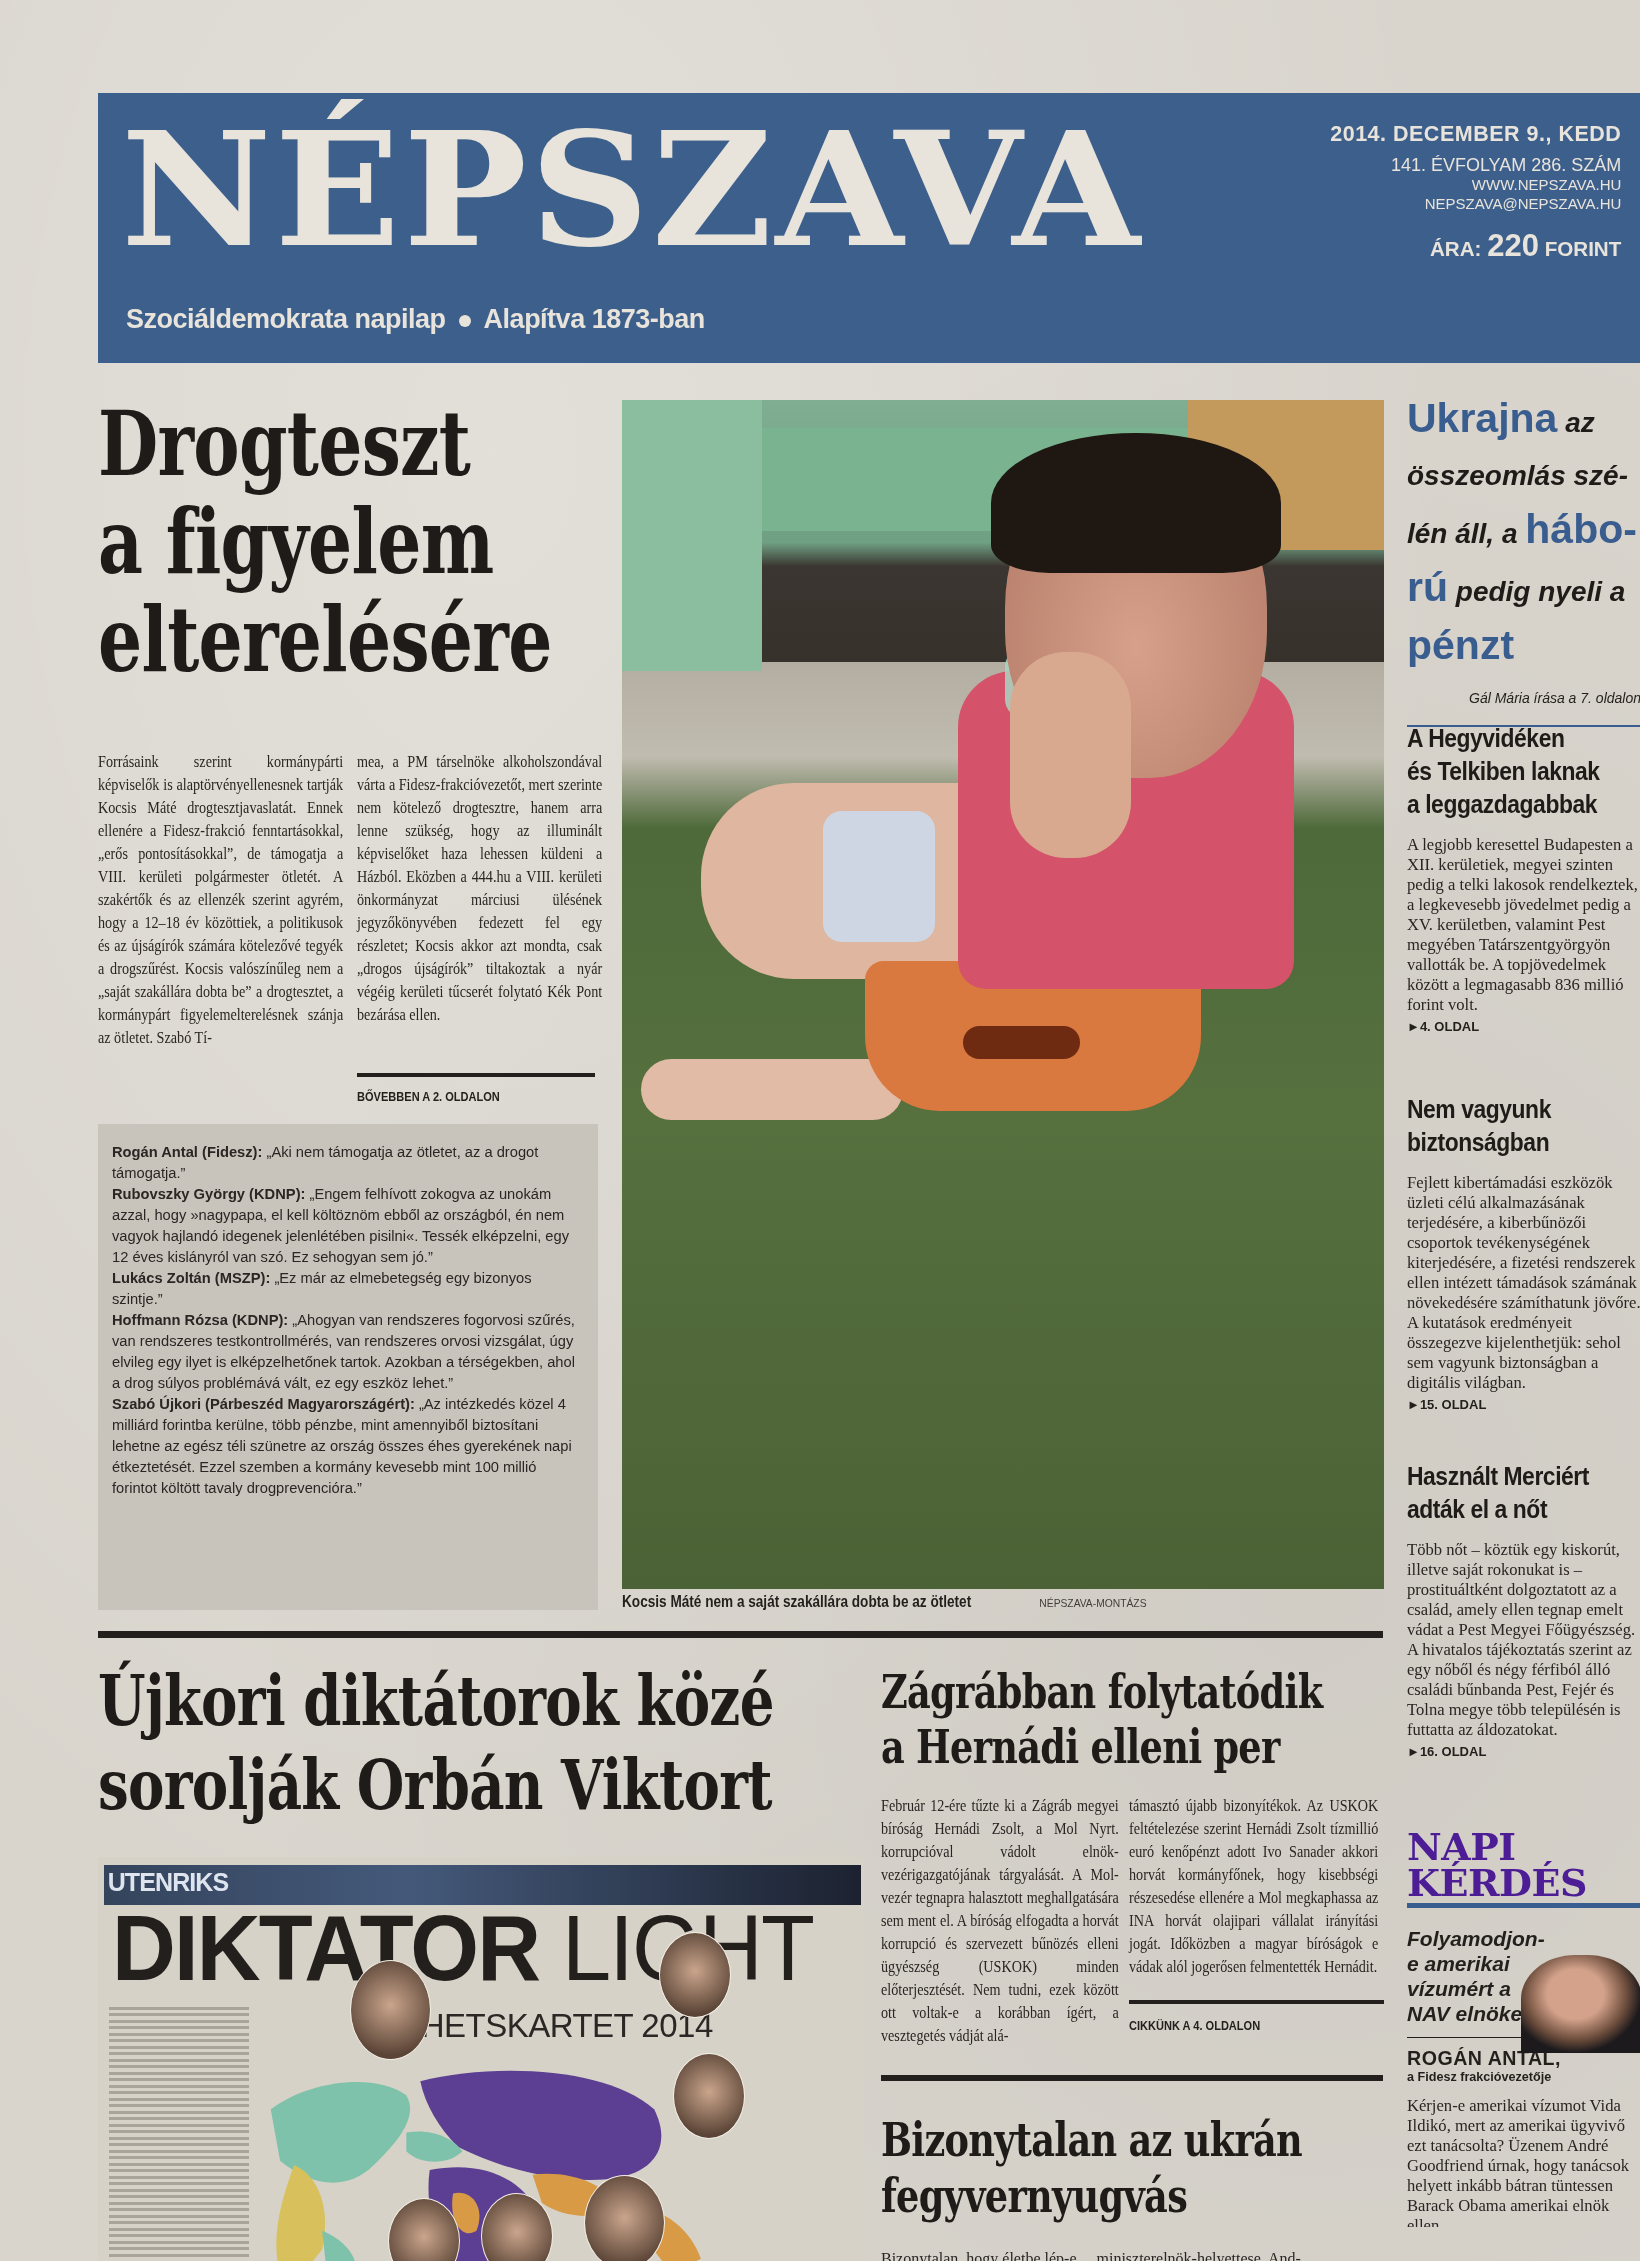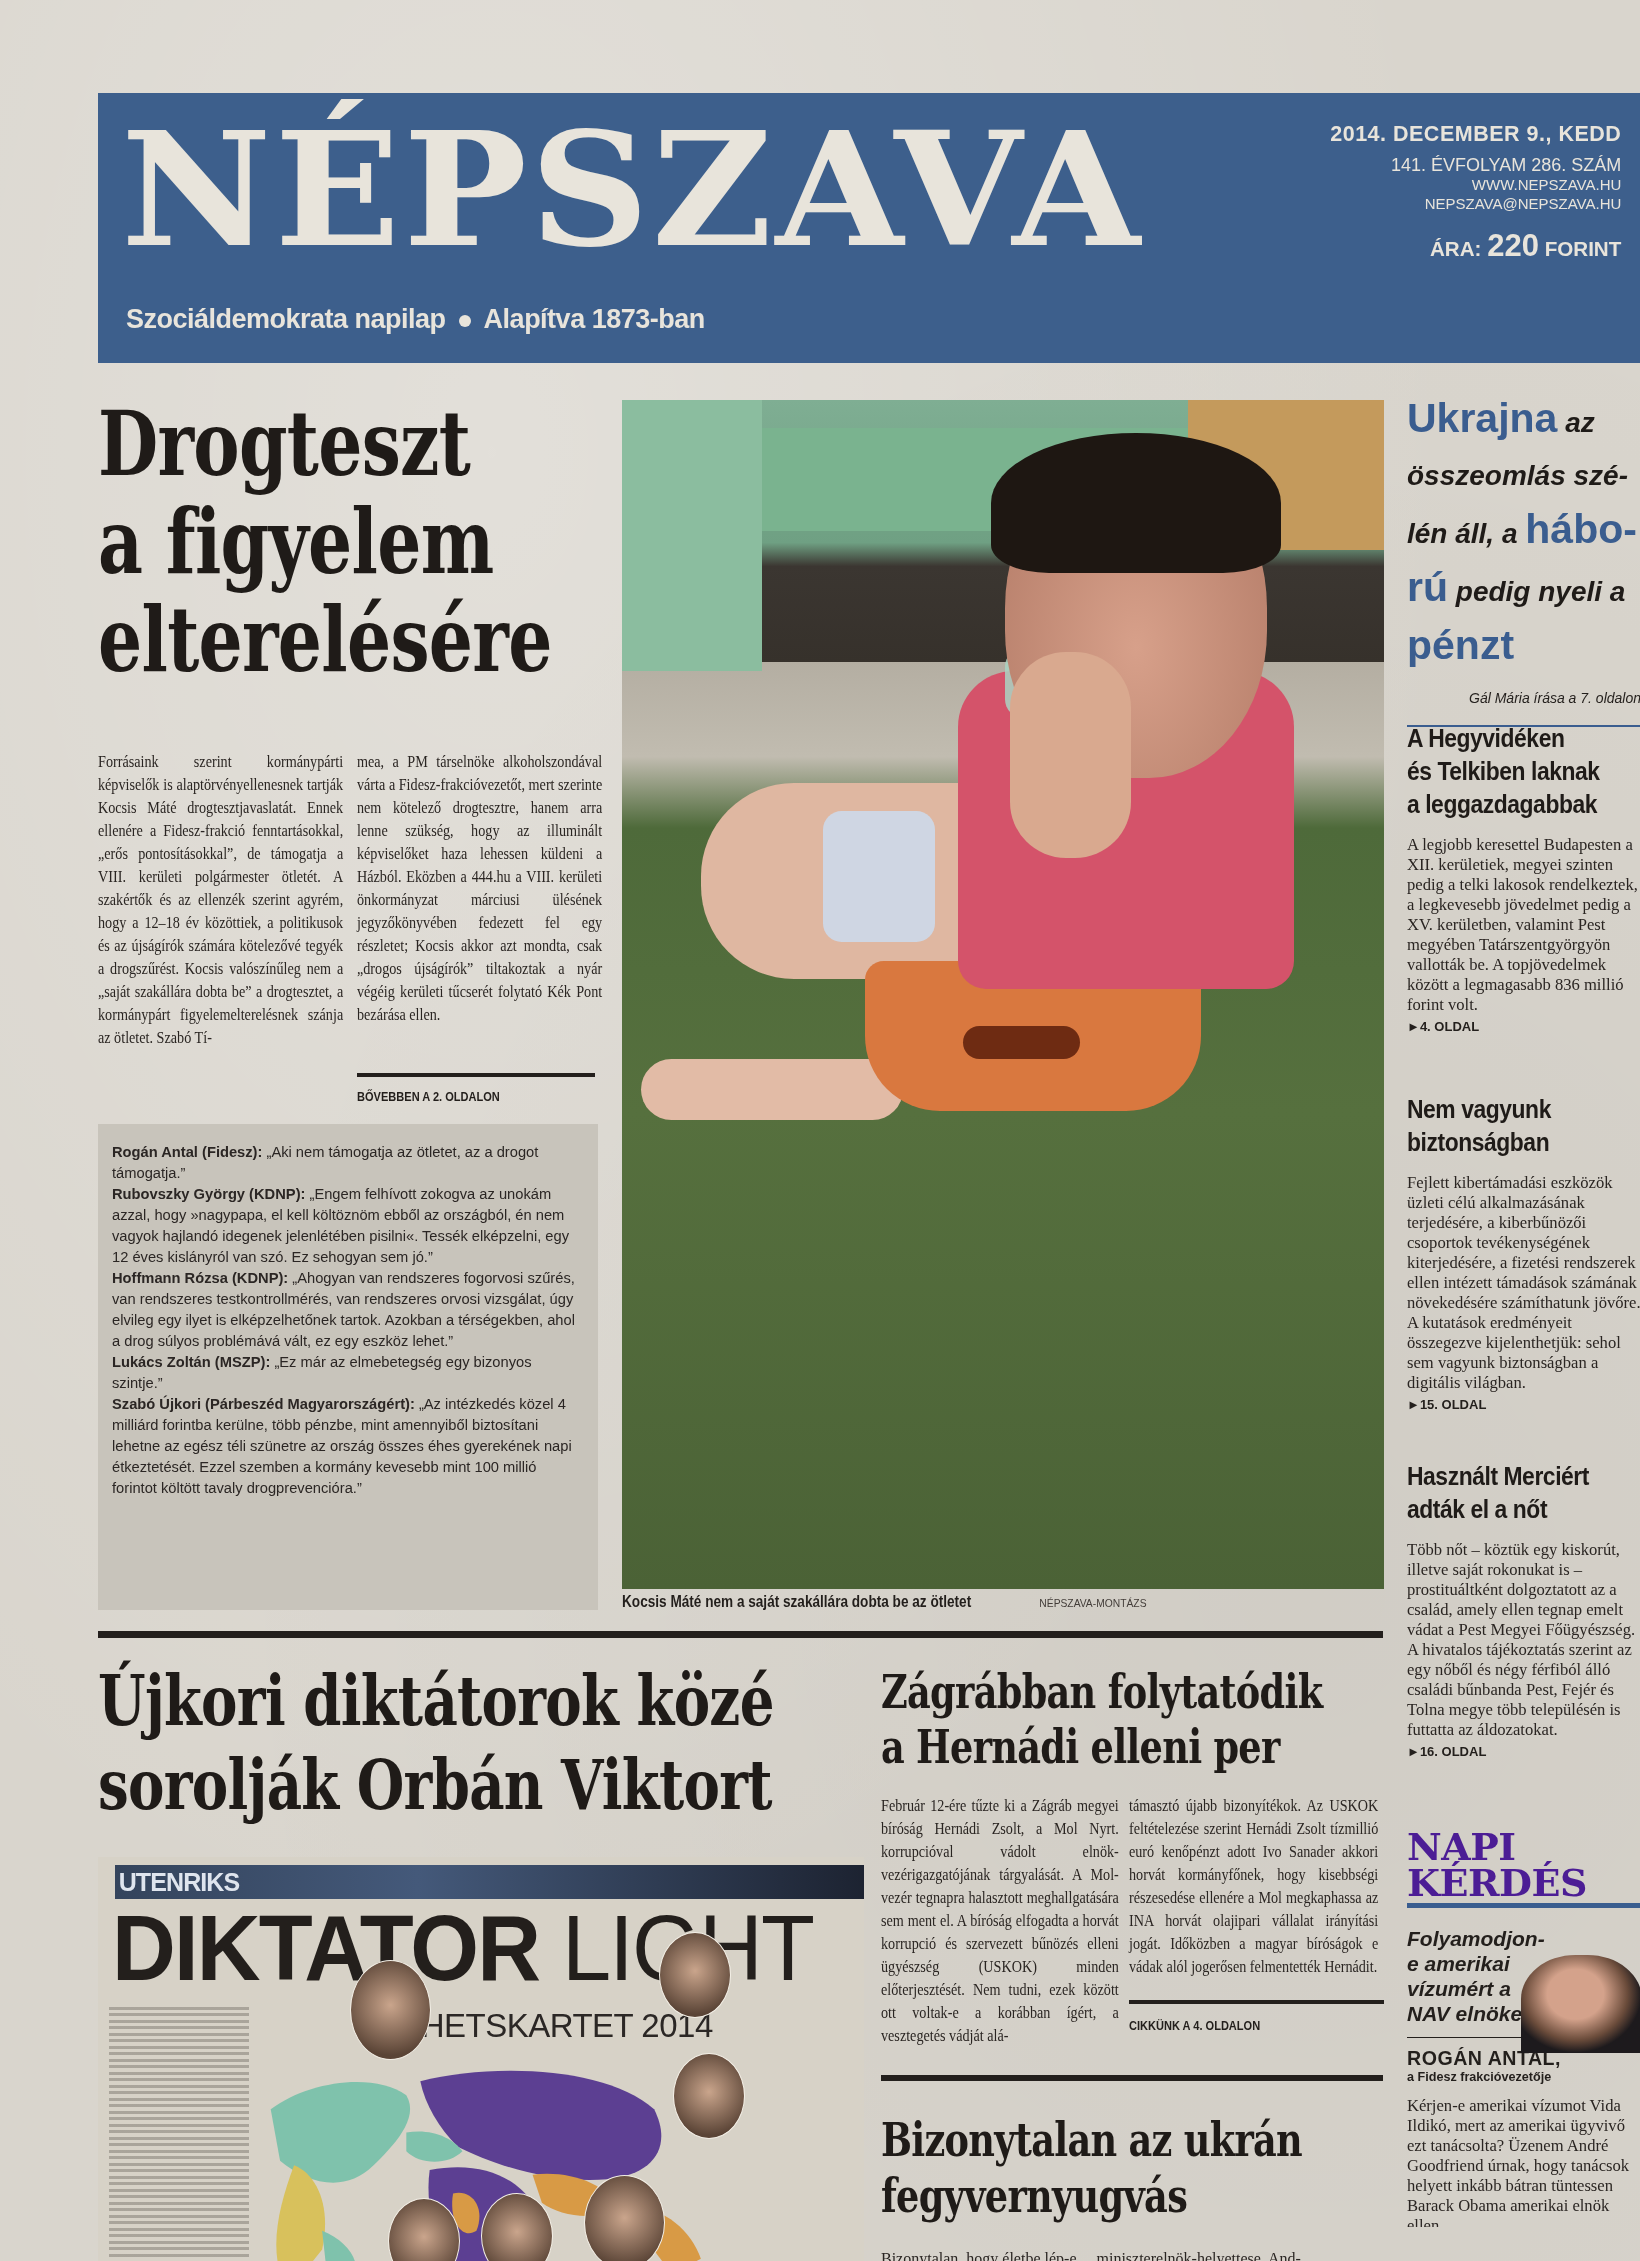--- a/index.html
+++ b/index.html
@@ -60,21 +60,21 @@
   #photo .hole { position:absolute; left:341px; top:626px; width:117px; height:33px; border-radius:16.4px; background:#6e2b12; }
   #photo .foot { position:absolute; left:18.7px; top:659px; width:262px; height:61px; border-radius:33px; background:#e2bba6; }
   #caption { left:622px; top:1593px; font-family:"Liberation Sans", sans-serif; font-size:16px; }
   #caption b { font-weight:bold; }
   #caption span.credit { font-size:10.3px; margin-left:6.5px; color:#433d39; letter-spacing:0; }
   
   #main-rule { left:98px; top:1631px; width:1285px; height:6.5px; background:#231f1c; }
   #second-head { left:98px; top:1659px; font-size:70px; line-height:84px; }
   
   #clip { left:98px; top:1857px; width:766px; height:404px; background:#d7d2c7; overflow:hidden; }
-  #clip .bar { position:absolute; left:17px; top:8.4px; width:757px; height:34px; background:linear-gradient(90deg,#34445c,#44597a 40%,#1c2230);text-align:right; }
+  #clip .bar { position:absolute; left:6px; top:8.4px; width:757px; height:40px; background:linear-gradient(90deg,#34445c,#44597a 40%,#1c2230);text-align:right; }
   #clip .bar span { position:absolute; left:3.7px; top:2.8px; font-family:"Liberation Sans", sans-serif; font-weight:bold; font-size:25px; color:#dfe5ee; letter-spacing:-0.9px; }
   #clip .big { position:absolute; left:14px; top:45px; font-family:"Liberation Sans", sans-serif; font-weight:bold; font-size:93px; line-height:93px; letter-spacing:-1.9px; transform:scaleX(0.95); transform-origin:left; }
   #clip .big .light { font-weight:normal; }
   #clip .sub { position:absolute; left:271px; top:150px; font-family:"Liberation Sans", sans-serif; font-size:33px; letter-spacing:-0.5px; color:#2b2725; }
   #clip .map { position:absolute; left:154px; top:196px; width:505px; height:220px; }
   #clip .txt { position:absolute; left:11.2px; top:150px; width:140px; height:252px;
     background:repeating-linear-gradient(180deg,#8b867d 0 2.8px,transparent 2.8px 6.5px); opacity:.6; }
   #clip .portrait { position:absolute; border-radius:50%; border:1.9px solid #f3efe6; background:radial-gradient(circle at 50% 45%,#caa58c,#5a4436 75%); }
   
   #zag-head { left:881px; top:1664px; font-size:47px; line-height:55px; }
@@ -129,22 +129,22 @@
   <div>elterelésére</div>
 </div>
 <div id="lead-col1" class="abs body-serif colbody" style="width:299px;">Forrásaink szerint kormánypárti képviselők is alaptörvényellenesnek tartják Kocsis Máté drogtesztjavaslatát. Ennek ellenére a Fidesz-frakció fenntartásokkal, „erős pontosításokkal”, de támogatja a VIII. kerületi polgármester ötletét. A szakértők és az ellenzék szerint agyrém, hogy a 12–18 év közöttiek, a politikusok és az újságírók számára kötelezővé tegyék a drogszűrést. Kocsis valószínűleg nem a „saját szakállára dobta be” a drogtesztet, a kormánypárt figyelemelterelésnek szánja az ötletet. Szabó Tí-</div>
 <div id="lead-col2" class="abs body-serif colbody" style="width:299px;">mea, a PM társelnöke alkoholszondával várta a Fidesz-frakcióvezetőt, mert szerinte nem kötelező drogtesztre, hanem arra lenne szükség, hogy az illuminált képviselőket haza lehessen küldeni a Házból. Eközben a 444.hu a VIII. kerületi önkormányzat márciusi ülésének jegyzőkönyvében fedezett fel egy részletet; Kocsis akkor azt mondta, csak „drogos újságírók” tiltakoztak a nyár végéig kerületi tűcserét folytató Kék Pont bezárása ellen.</div>
 <div class="abs more-rule" style="left:357px; top:1073px; width:238px;"></div>
 <div class="abs smallcaps" style="left:357px; top:1089px; transform:scaleX(.85); transform-origin:left;">BŐVEBBEN A 2. OLDALON</div>
 
 <div id="quotes" class="abs">
   <p><b>Rogán Antal (Fidesz):</b><span> „Aki nem támogatja az ötletet, az a drogot támogatja.”</span></p>
   <p><b>Rubovszky György (KDNP):</b><span> „Engem felhívott zokogva az unokám azzal, hogy »nagypapa, el kell költöznöm ebből az országból, én nem vagyok hajlandó idegenek jelenlétében pisilni«. Tessék elképzelni, egy 12 éves kislányról van szó. Ez sehogyan sem jó.”</span></p>
+  <p><b>Lukács Zoltán (MSZP):</b><span> „Ez már az elmebetegség egy bizonyos szintje.”</span></p>
   <p><b>Hoffmann Rózsa (KDNP):</b><span> „Ahogyan van rendszeres fogorvosi szűrés, van rendszeres testkontrollmérés, van rendszeres orvosi vizsgálat, úgy elvileg egy ilyet is elképzelhetőnek tartok. Azokban a térségekben, ahol a drog súlyos problémává vált, ez egy eszköz lehet.”</span></p>
-  <p><b>Lukács Zoltán (MSZP):</b><span> „Ez már az elmebetegség egy bizonyos szintje.”</span></p>
   <p><b>Szabó Újkori (Párbeszéd Magyarországért):</b><span> „Az intézkedés közel 4 milliárd forintba kerülne, több pénzbe, mint amennyiből biztosítani lehetne az egész téli szünetre az ország összes éhes gyerekének napi étkeztetését. Ezzel szemben a kormány kevesebb mint 100 millió forintot költött tavaly drogprevencióra.”</span></p>
 </div>
 
 <div id="photo" class="abs">
   <div class="truck"></div>
   <div class="truck2"></div>
   <div class="crate"></div>
   <div class="legs"></div>
   <div class="foot"></div>
   <div class="potty"></div>

